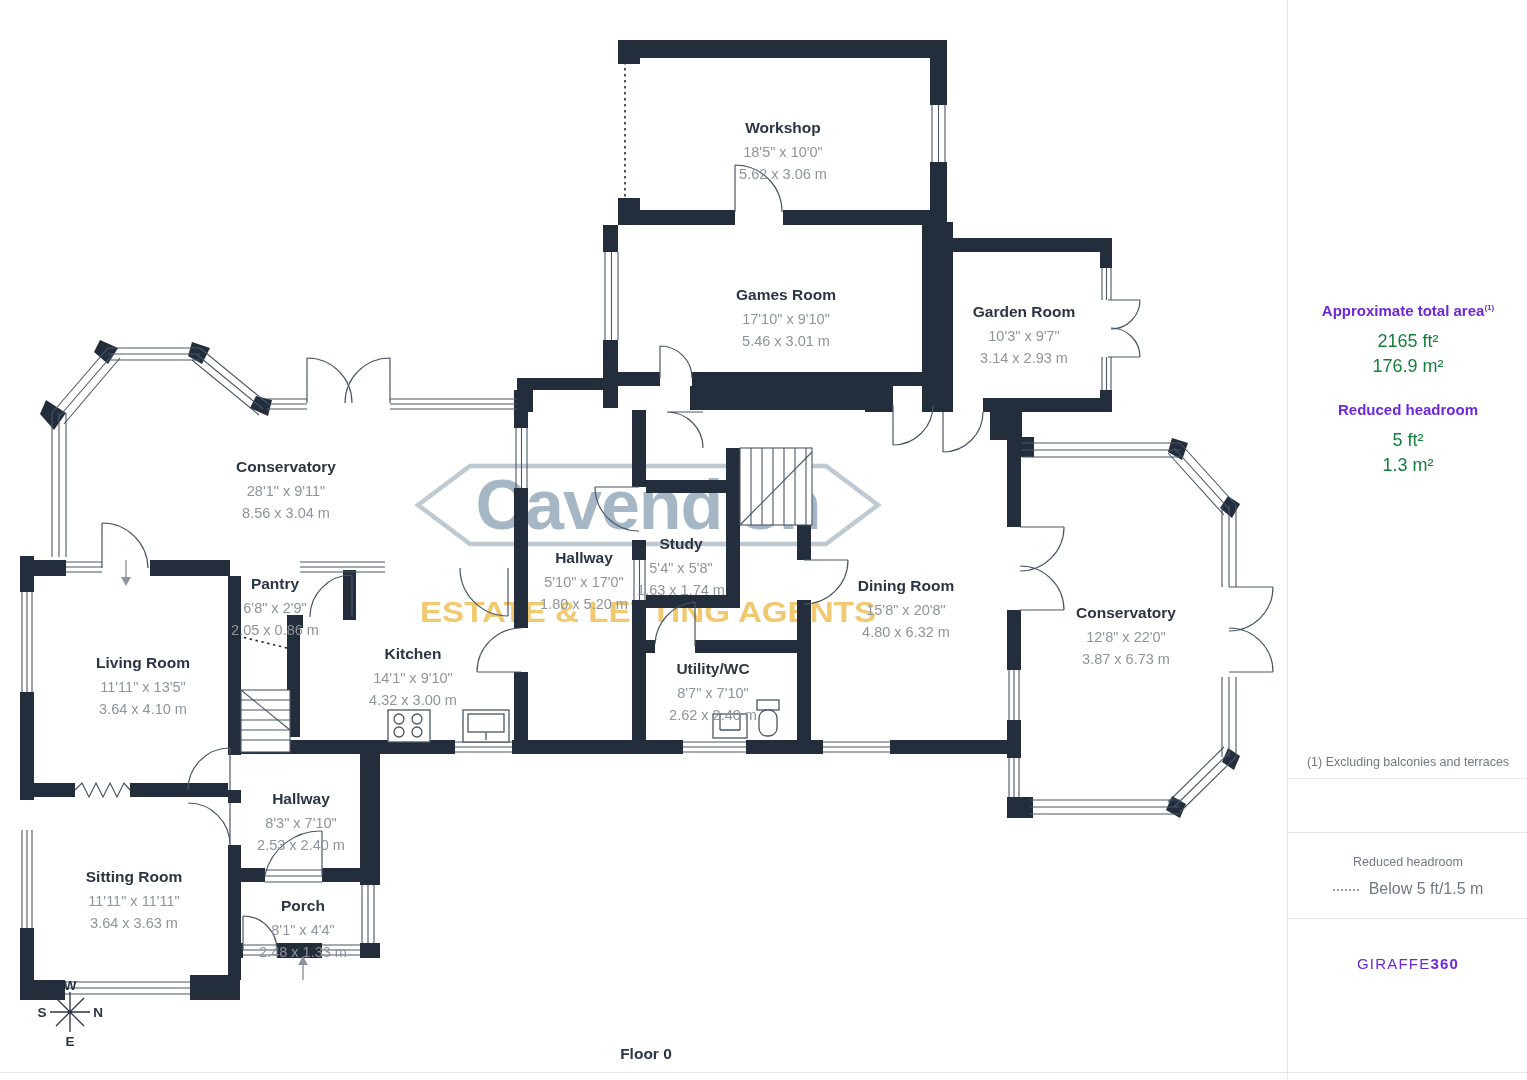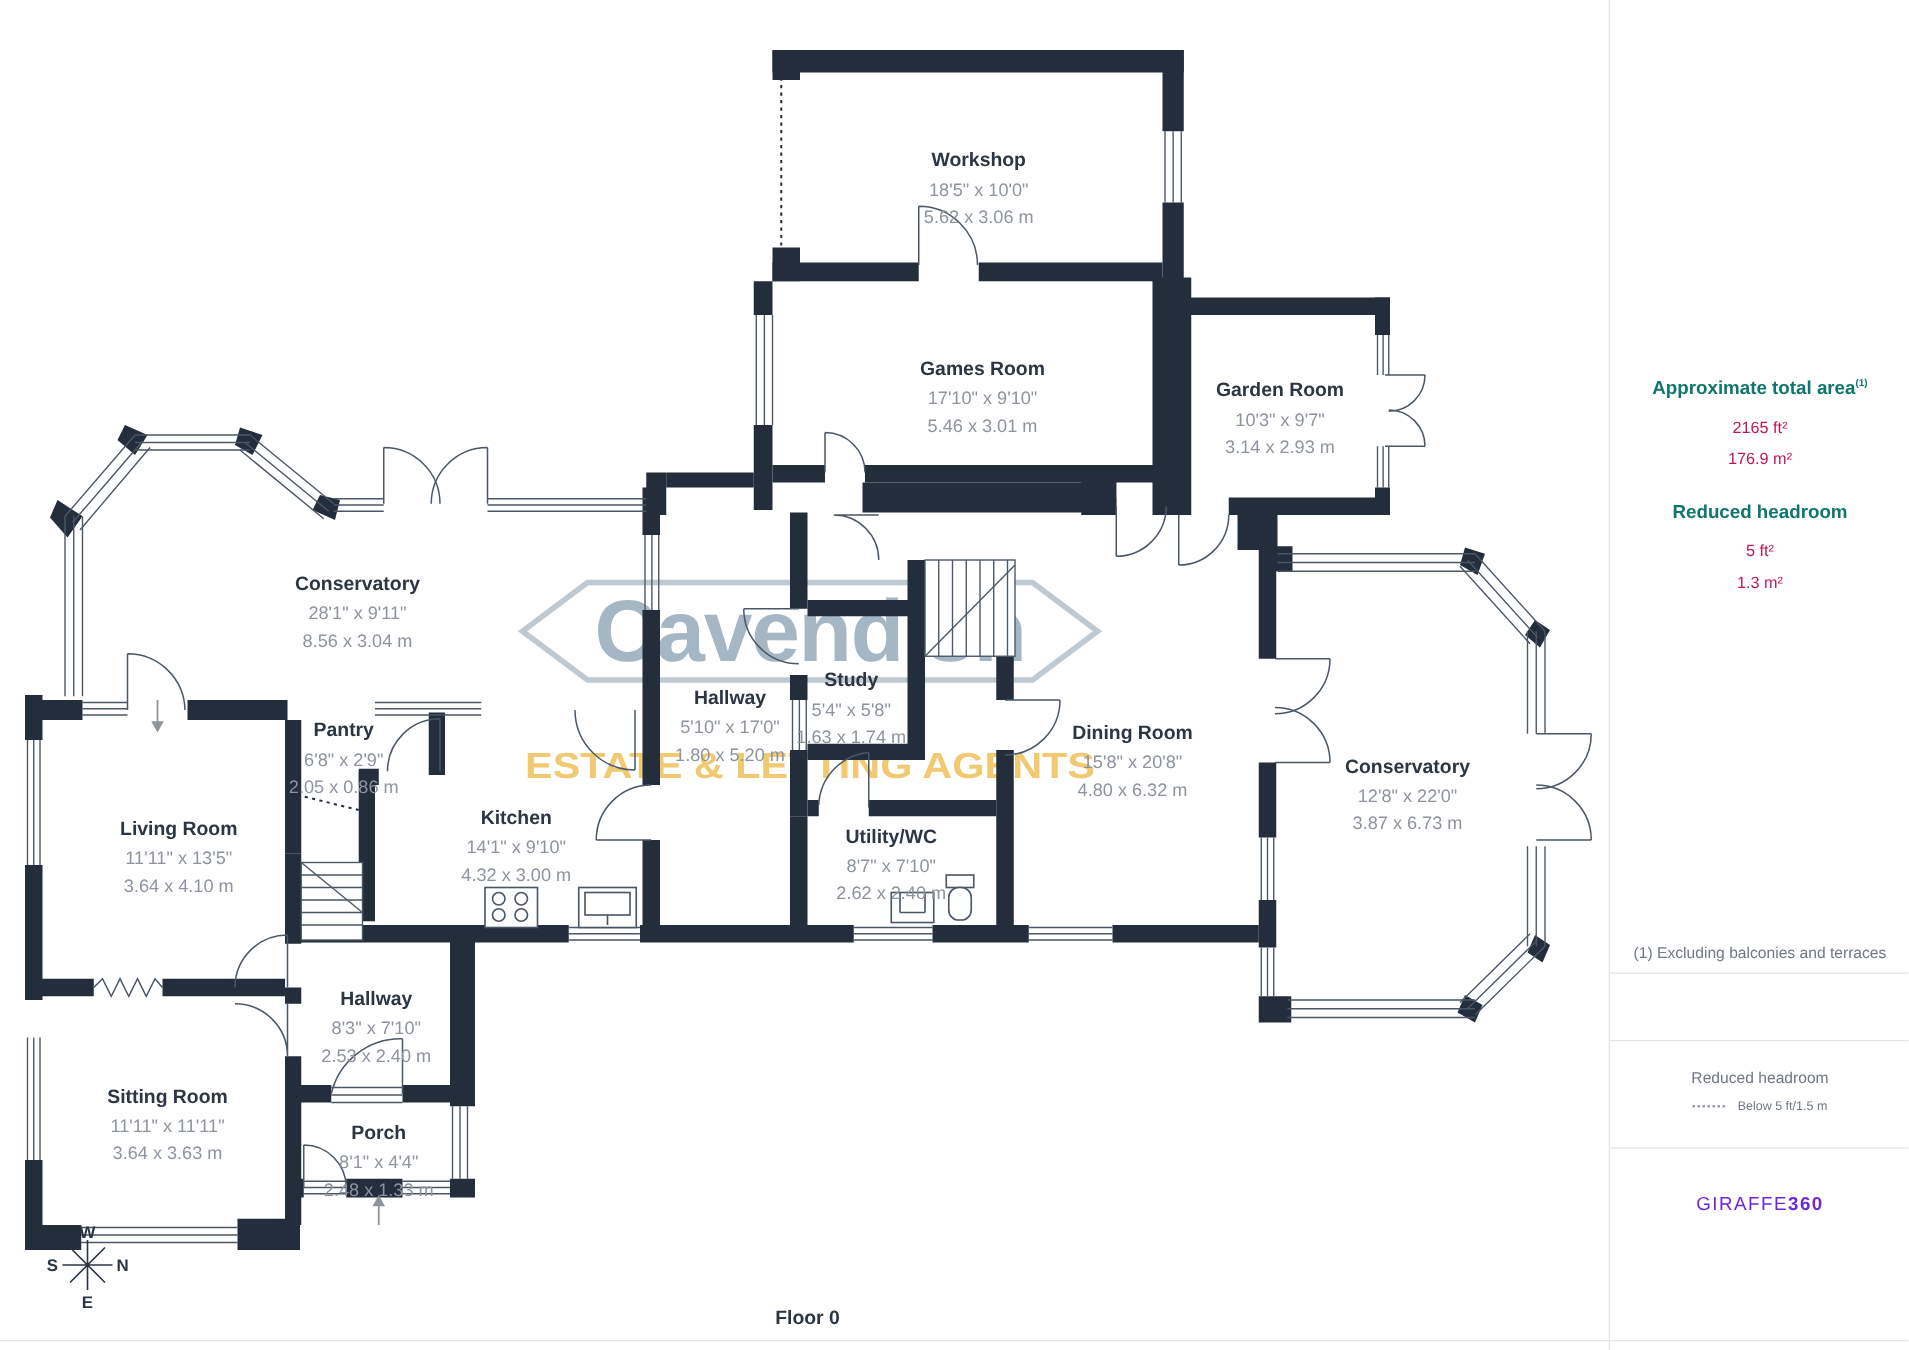--- a/index.html
+++ b/index.html
@@ -19,26 +19,26 @@
   .floor-label{font-size:15.5px;font-weight:bold;fill:#2b3543;text-anchor:middle;}
   .wm-hex{stroke:#b3bfca;stroke-width:4.5;fill:none;opacity:.85;}
   .wm-name{font-size:70px;font-weight:bold;fill:#92a7b8;opacity:.82;text-anchor:middle;letter-spacing:-1px;}
   .wm-tag{font-size:29px;font-weight:bold;fill:#eec25d;opacity:.88;text-anchor:middle;}
   .arrow{stroke:#8e949d;stroke-width:1.4;fill:none;}
   .arrowhead{fill:#8e949d;stroke:none;}
 
   #sidebar{position:absolute;left:1287px;top:0;width:240px;height:1080px;border-left:1px solid #e2e5e9;
            box-sizing:border-box;color:#707883;}
   #sidebar .block{position:absolute;left:0;width:240px;text-align:center;}
-  .sb-title{font-size:15px;font-weight:bold;color:#0f766e;margin-bottom:10px;}
+  .sb-title{font-size:15px;font-weight:bold;color:#6d28d9;margin-bottom:10px;}
   .sb-title sup{font-size:8px;}
-  .sb-val{font-size:13px;color:#be185d;line-height:25px;}
+  .sb-val{font-size:18px;color:#15803d;line-height:25px;}
   .hr{position:absolute;left:0;width:240px;height:1px;background:#e2e5e9;}
   .sb-note{font-size:12.5px;line-height:17px;}
-  .legend-row{font-size:10px;}
+  .legend-row{font-size:16px;}
   .legend-dots{display:inline-block;width:26px;border-top:2px dotted #9aa0a8;vertical-align:middle;margin-right:10px;}
   .sb-para{font-size:12.5px;line-height:17px;width:214px;margin:0 auto;}
   .brand{font-size:15px;letter-spacing:1.2px;color:#6d28d9;}
   .brand b{font-weight:bold;}
   #bottomline{position:absolute;left:0;top:1072px;width:1527px;height:1px;background:#e4e6ea;}
 </style>
 </head>
 <body>
 
 <div id="stage">

